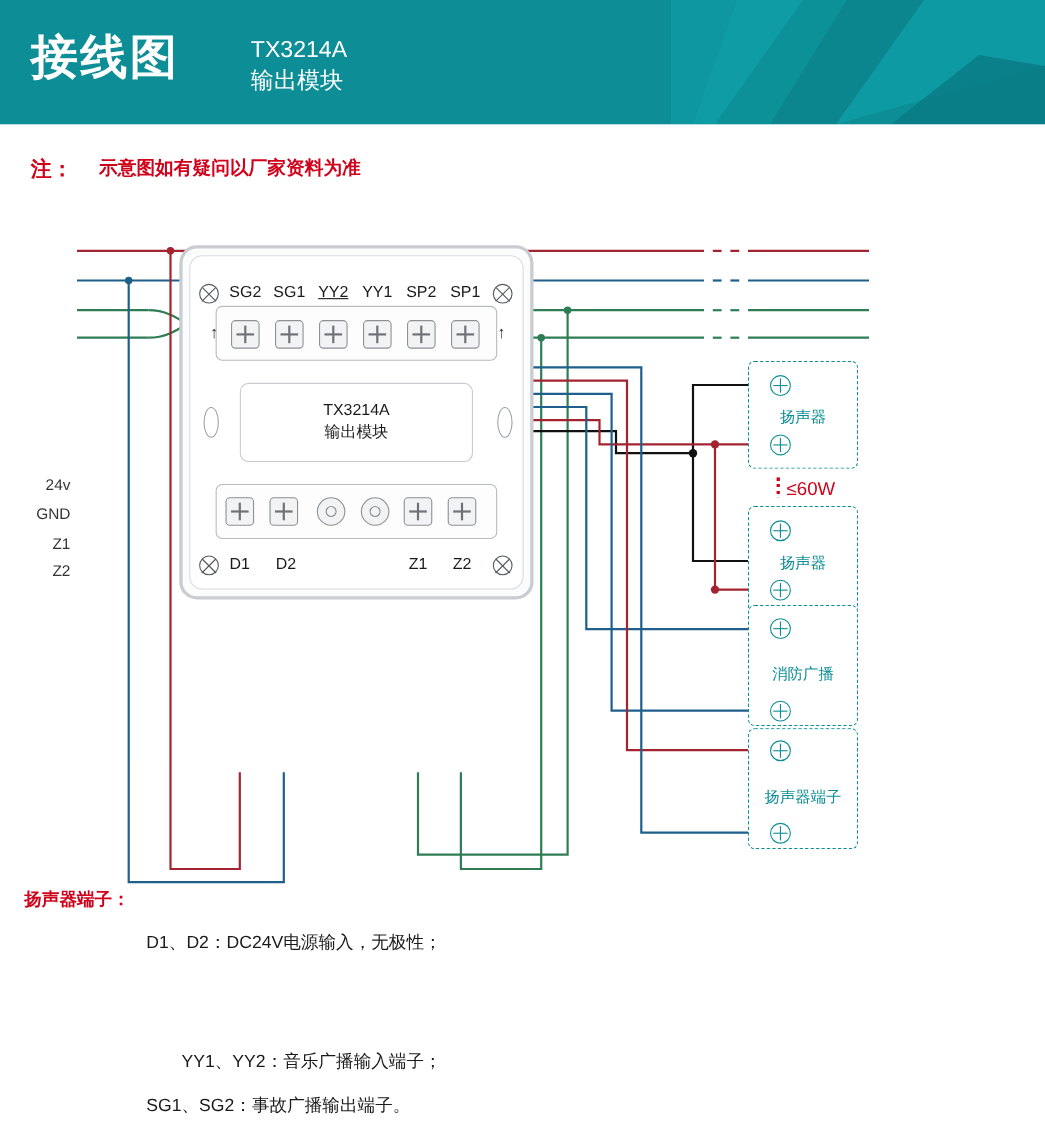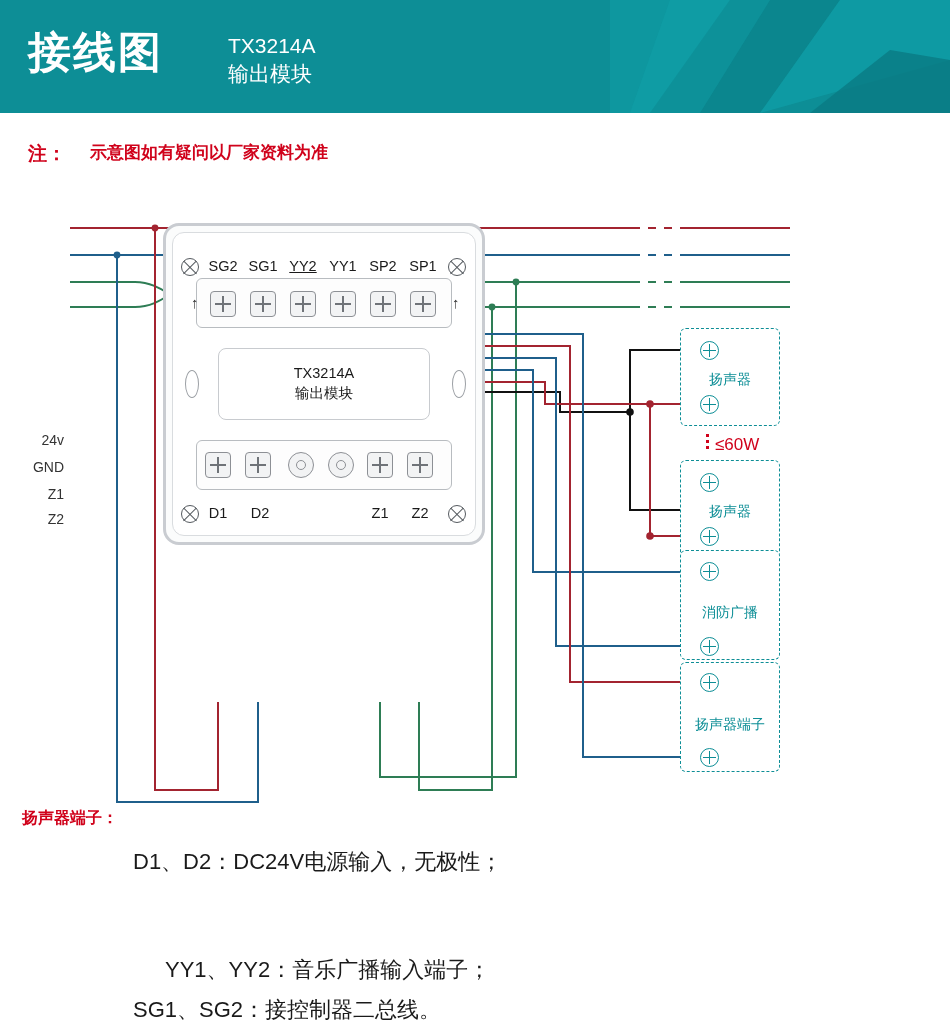--- a/index.html
+++ b/index.html
@@ -283,21 +283,21 @@
     position: absolute;
     left: 22px;
     top: 808px;
     font-size: 16px;
     color: #d0021b;
     font-weight: bold;
   }
   .legend-item {
     position: absolute;
     left: 133px;
-    font-size: 22px;
+    font-size: 16px;
     color: #1a1a1a;
   }
 </style>
 </head>
 <body>
 
 <div class="page">
 
   <div class="banner">
     <svg class="facets" viewBox="0 0 340 113" preserveAspectRatio="none">
@@ -455,15 +455,15 @@
   <div class="dev-term" style="left:700px; top:637px;"></div>
 
   <div class="dev-box" style="left:680px; top:662px; width:100px; height:110px;"></div>
   <div class="dev-term" style="left:700px; top:673px;"></div>
   <div class="dev-label" style="left:680px; top:716px;">扬声器端子</div>
   <div class="dev-term" style="left:700px; top:748px;"></div>
 
   <div class="legend-title">扬声器端子：</div>
   <div class="legend-item" style="top:847px;">D1、D2：DC24V电源输入，无极性；</div>
   <div class="legend-item" style="top:955px;margin-left:32px;">YY1、YY2：音乐广播输入端子；</div>
-  <div class="legend-item" style="top:995px;">SG1、SG2：接控制器二总线。</div>
+  <div class="legend-item" style="top:995px;">SG1、SG2：事故广播输出端子。</div>
 
 </div>
 
 </body></html>

